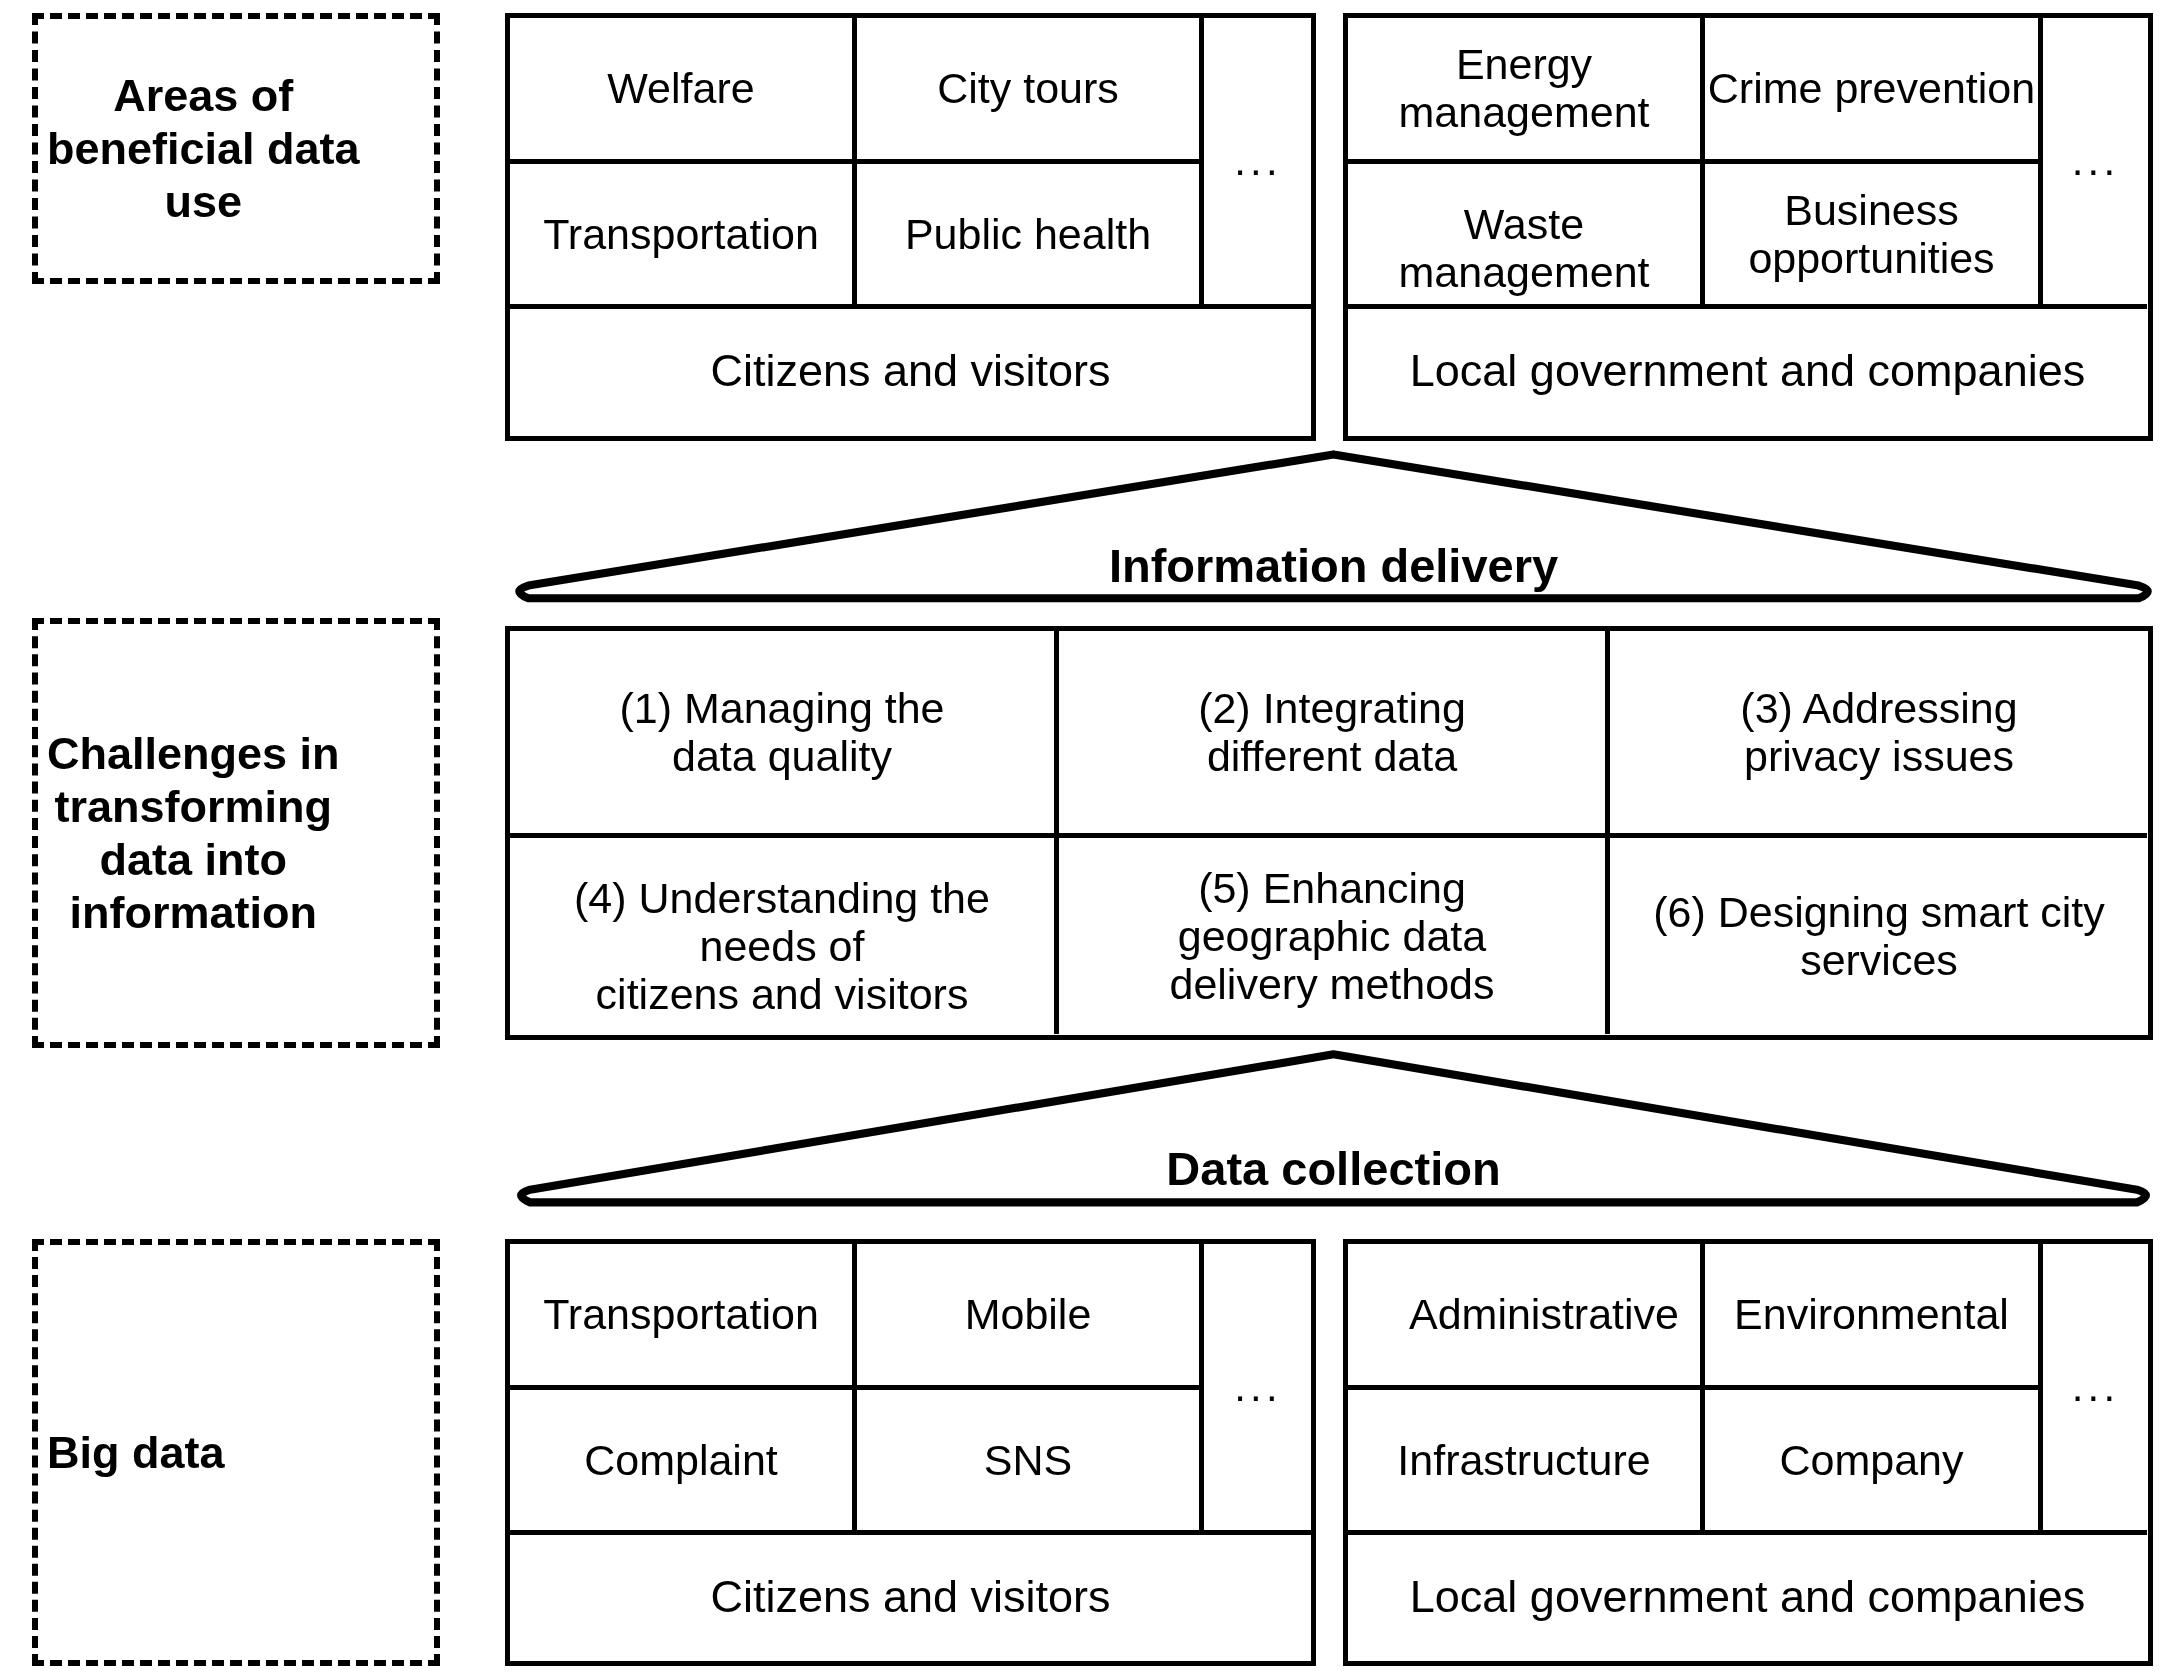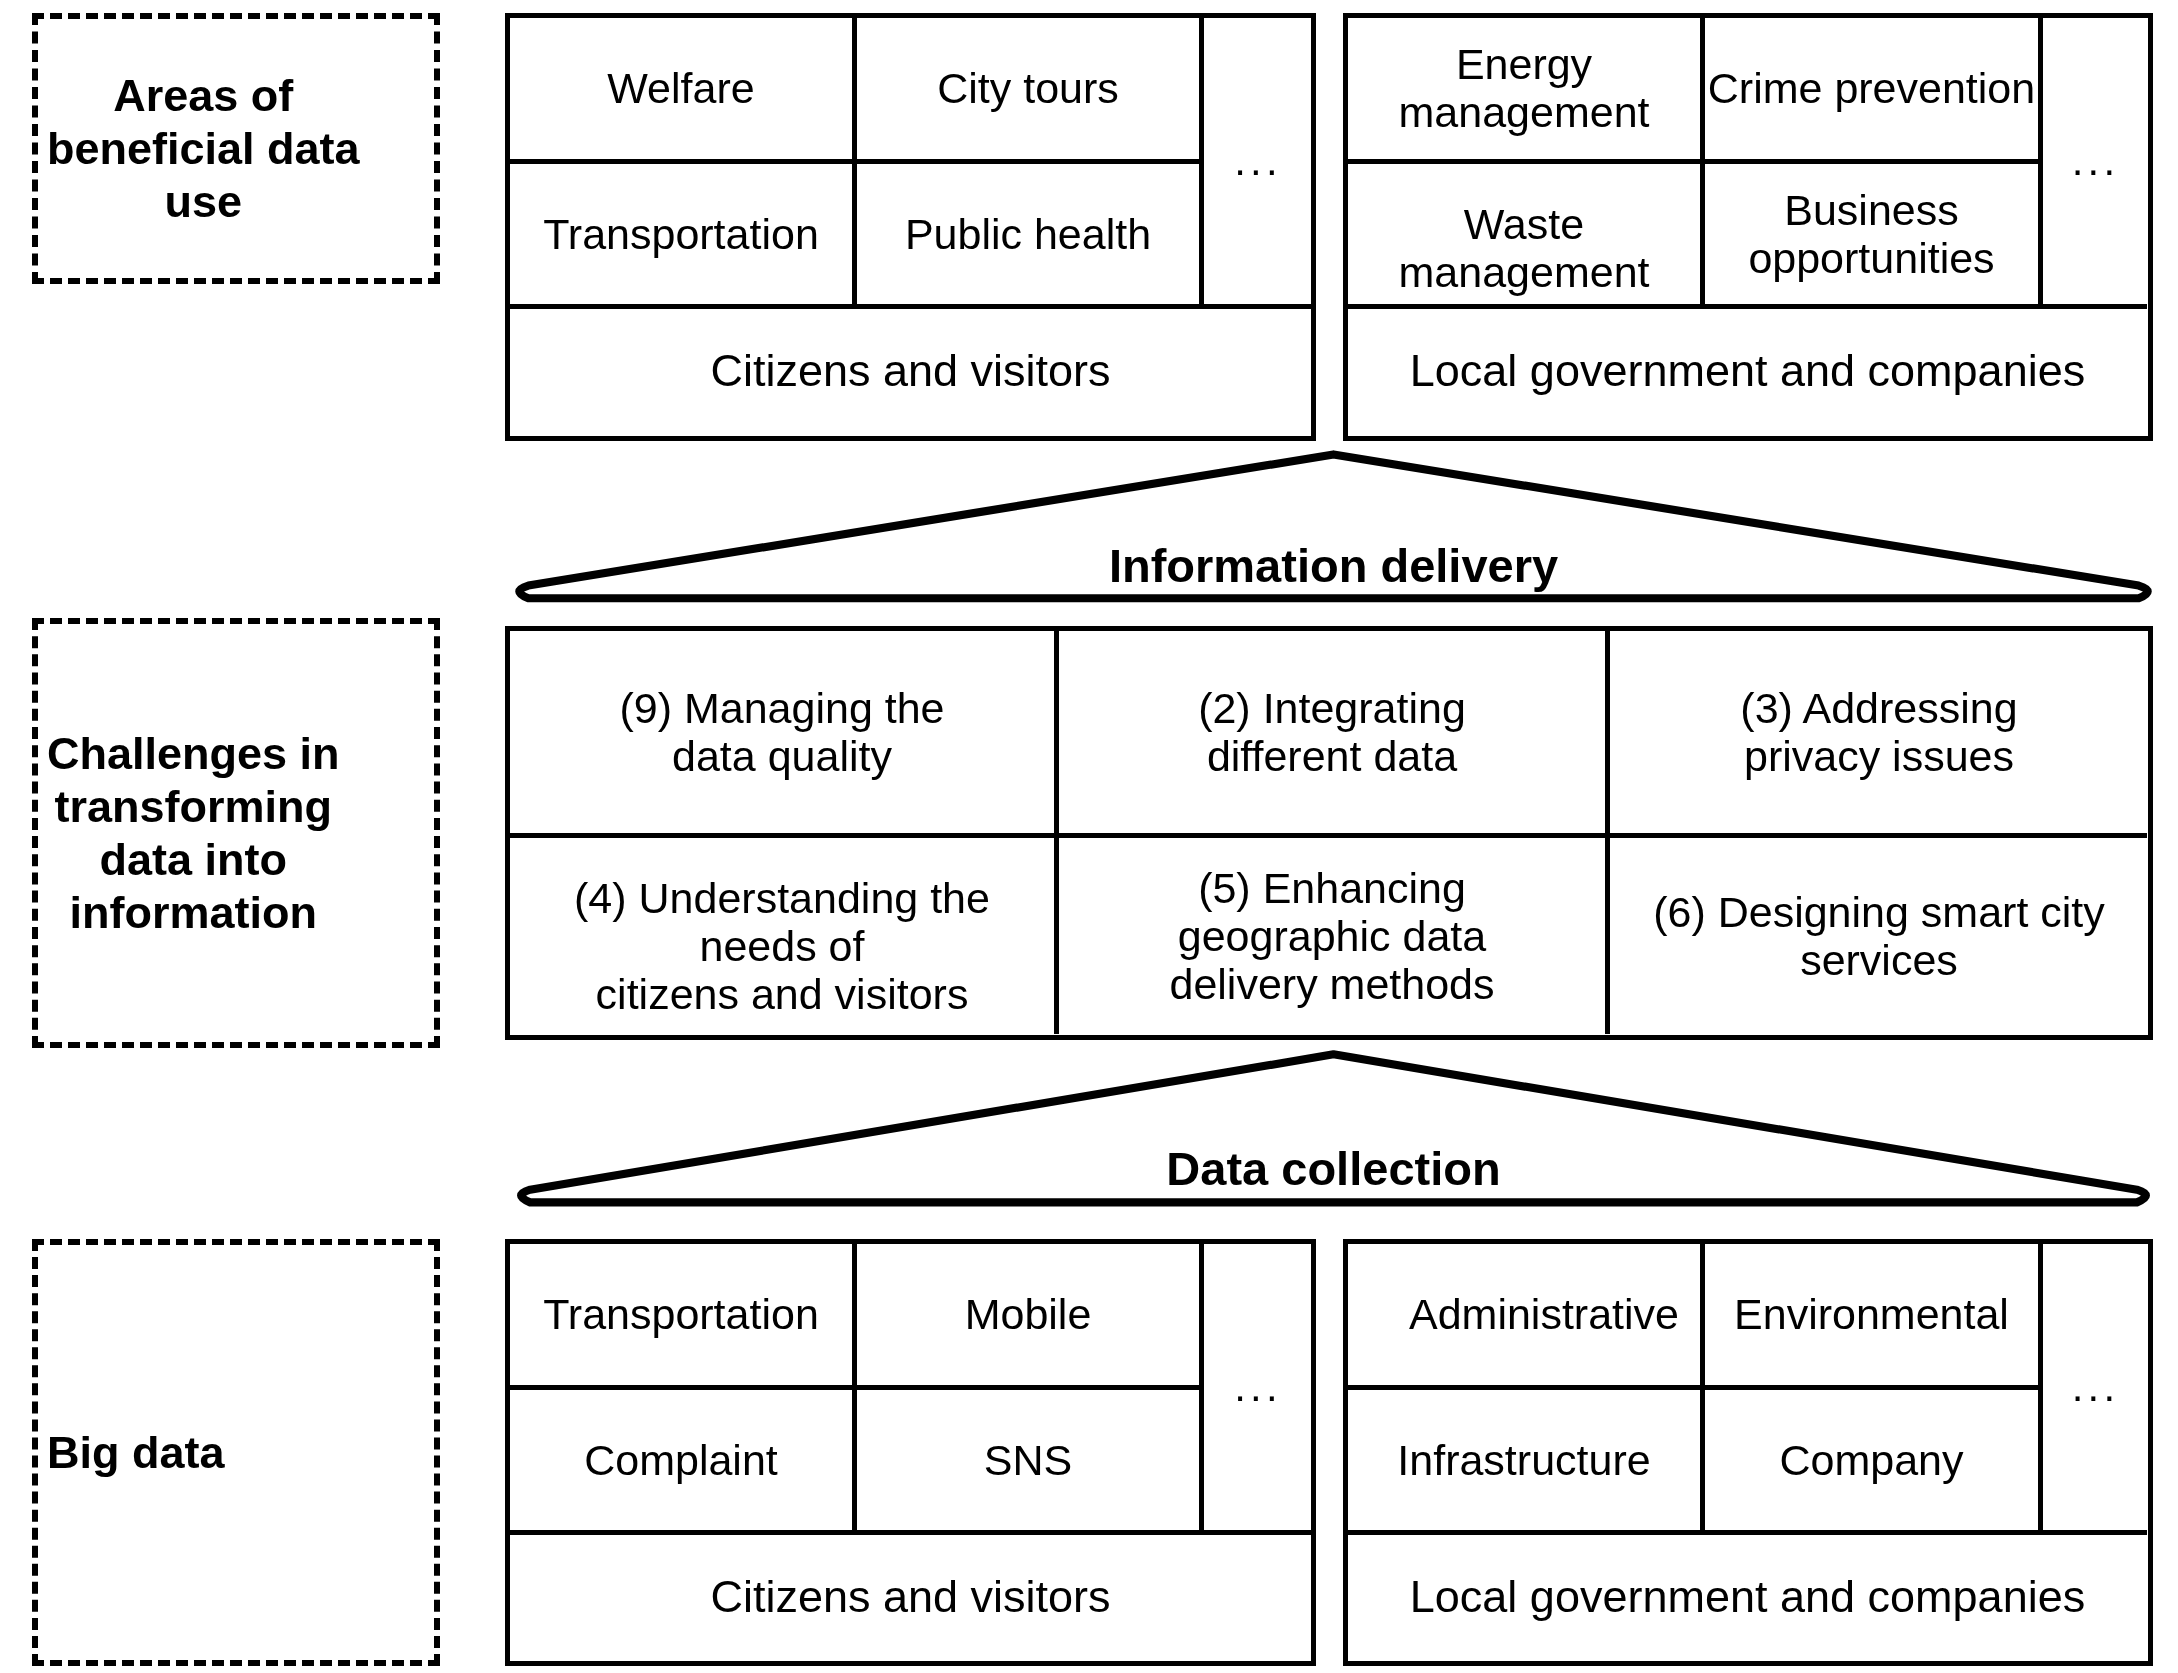--- a/index.html
+++ b/index.html
@@ -104,21 +104,21 @@
 
 <div class="abs label-box" style="left:32px;top:618px;width:408px;height:430px;font-size:45px;">
   <span class="txt" style="white-space:pre-line;">Challenges in
 transforming
 data into
 information</span>
 </div>
 
 <div class="abs tbl" style="left:505px;top:626px;width:1648px;height:414px;">
   <div class="cell" style="left:0;top:0;width:544px;height:202px;font-size:43px;white-space:pre-line;">
-    <span>(9) Managing the
+    <span>(1) Managing the
 data quality</span>
   </div>
   <div class="cell" style="left:549px;top:0;width:546px;height:202px;font-size:43px;white-space:pre-line;">
     <span>(2) Integrating
 different data</span>
   </div>
   <div class="cell" style="left:1101px;top:0;width:536px;height:202px;font-size:43px;white-space:pre-line;">
     <span>(3) Addressing
 privacy issues</span>
   </div>

